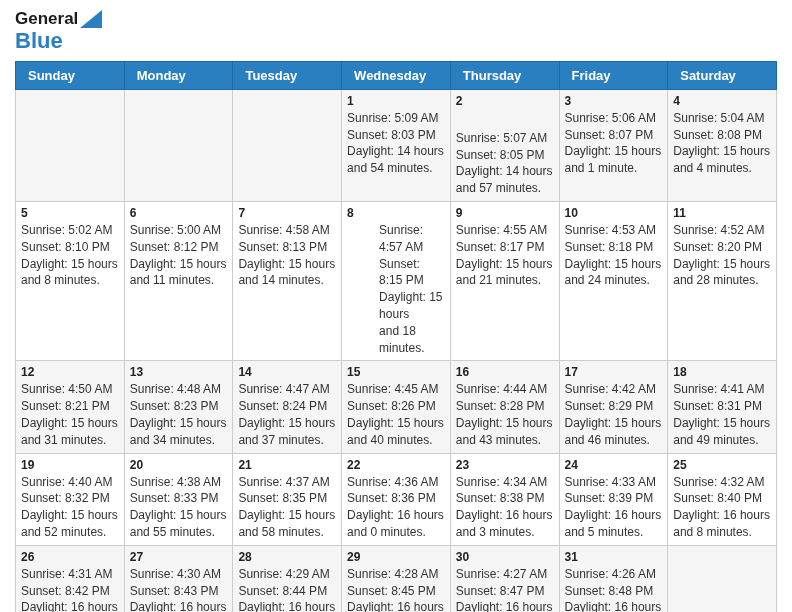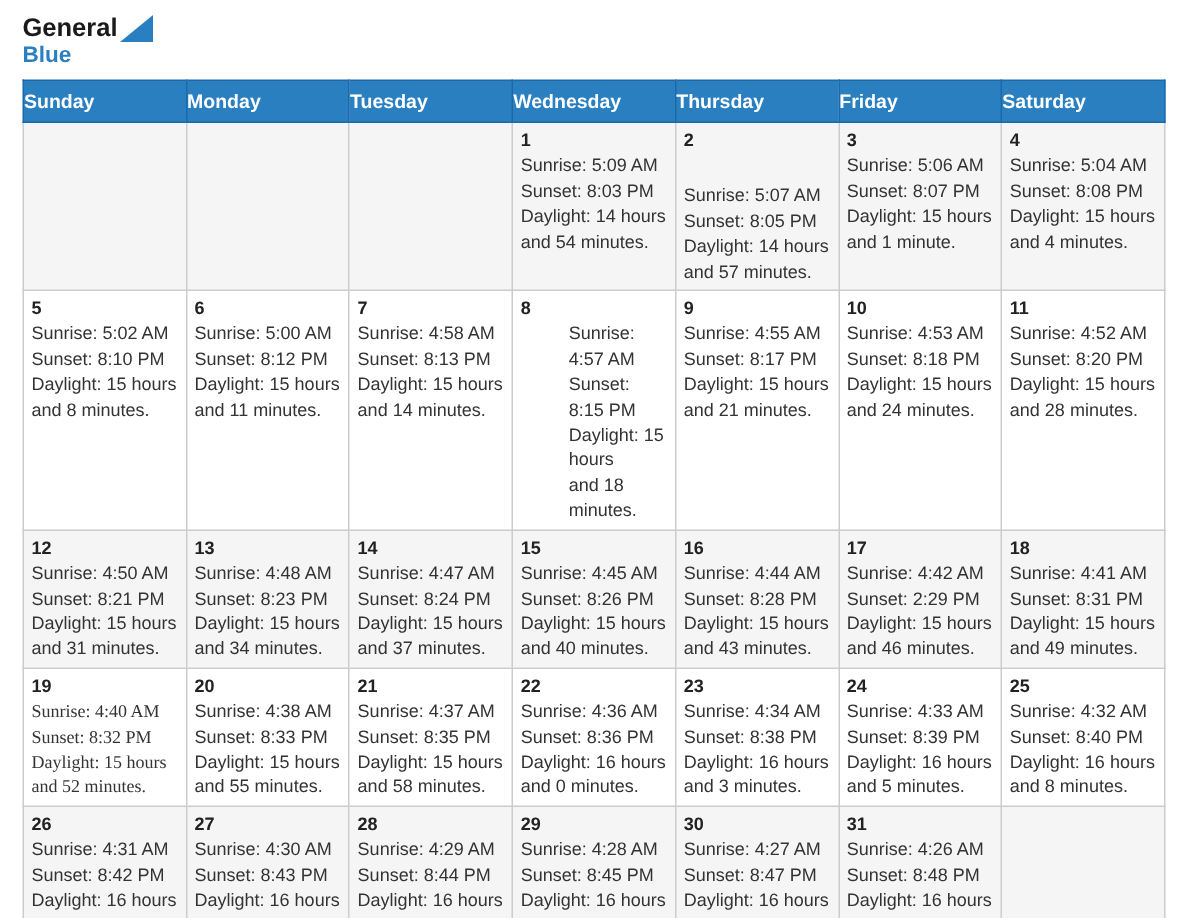--- a/index.html
+++ b/index.html
@@ -36,21 +36,21 @@
     table {
       width: 100%;
       border-collapse: collapse;
       table-layout: fixed;
     }
     thead tr th {
       background-color: #2a7fc1;
       color: white;
       font-size: 13px;
       font-weight: bold;
-      padding: 6px 0;
+      padding: 6px 12px;
       text-align: left;
       border: 1px solid #1a6aaa;
     }
     tbody tr td {
       border: 1px solid #ccc;
       vertical-align: top;
       padding: 4px 5px;
       font-size: 10.5px;
       color: #222;
       height: 80px;
@@ -78,21 +78,21 @@
 
 <div class="header">
   <div class="logo">
   <div style="display:flex;flex-direction:column;align-items:flex-start;line-height:1.1;">
     <div style="display:flex;align-items:center;">
       <span style="font-size:17px;font-weight:bold;color:#1a1a1a;">General</span>
       <svg width="22" height="18" viewBox="0 0 22 18" style="margin-left:2px;">
         <polygon points="0,18 22,0 22,18" fill="#2a7fc1"></polygon>
       </svg>
     </div>
-    <span style="font-size:15px;font-weight:bold;color:#2a7fc1;">Blue</span>
+    <span style="font-size:22px;font-weight:bold;color:#2a7fc1;">Blue</span>
   </div>
 </div>
   <div class="title-block">
     <div class="month-year"></div>
     <div class="location"></div>
   </div>
 </div>
 
 <table>
   <thead>
@@ -223,36 +223,36 @@
         <td>
           <div class="day-number">16</div>
           <div class="day-info" style="white-space: pre-line;">Sunrise: 4:44 AM
 Sunset: 8:28 PM
 Daylight: 15 hours
 and 43 minutes.</div>
         </td>
         <td>
           <div class="day-number">17</div>
           <div class="day-info" style="white-space: pre-line;">Sunrise: 4:42 AM
-Sunset: 2:29 PM
+Sunset: 8:29 PM
 Daylight: 15 hours
 and 46 minutes.</div>
         </td>
         <td>
           <div class="day-number">18</div>
           <div class="day-info" style="white-space: pre-line;">Sunrise: 4:41 AM
 Sunset: 8:31 PM
 Daylight: 15 hours
 and 49 minutes.</div>
         </td>
       </tr>
       <tr>
         <td>
           <div class="day-number">19</div>
-          <div class="day-info" style="white-space: pre-line; font-family: Liberation Serif, serif;">Sunrise: 4:40 AM
+          <div class="day-info" style="white-space: pre-line;">Sunrise: 4:40 AM
 Sunset: 8:32 PM
 Daylight: 15 hours
 and 52 minutes.</div>
         </td>
         <td>
           <div class="day-number">20</div>
           <div class="day-info" style="white-space: pre-line;">Sunrise: 4:38 AM
 Sunset: 8:33 PM
 Daylight: 15 hours
 and 55 minutes.</div>

